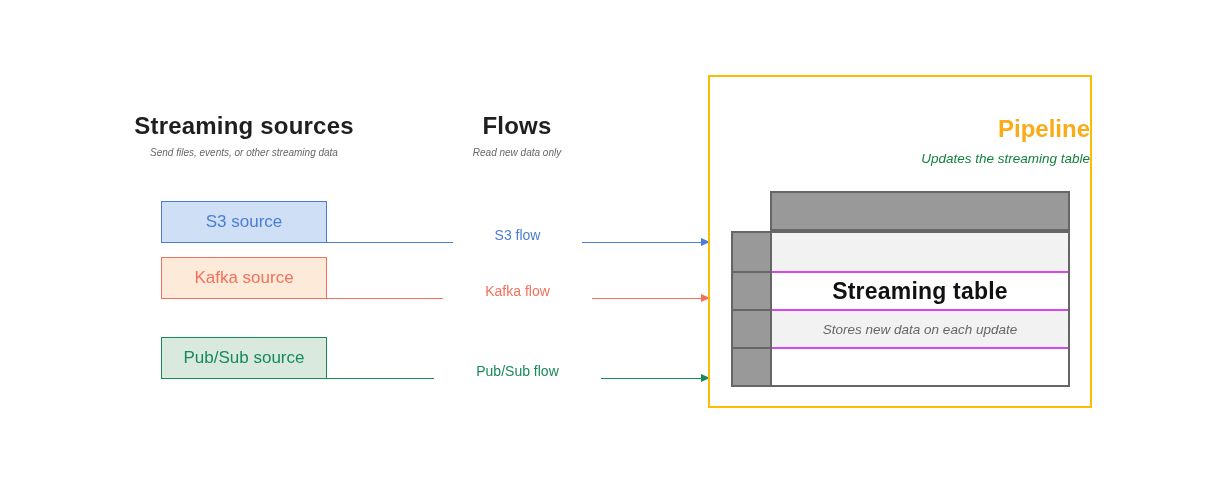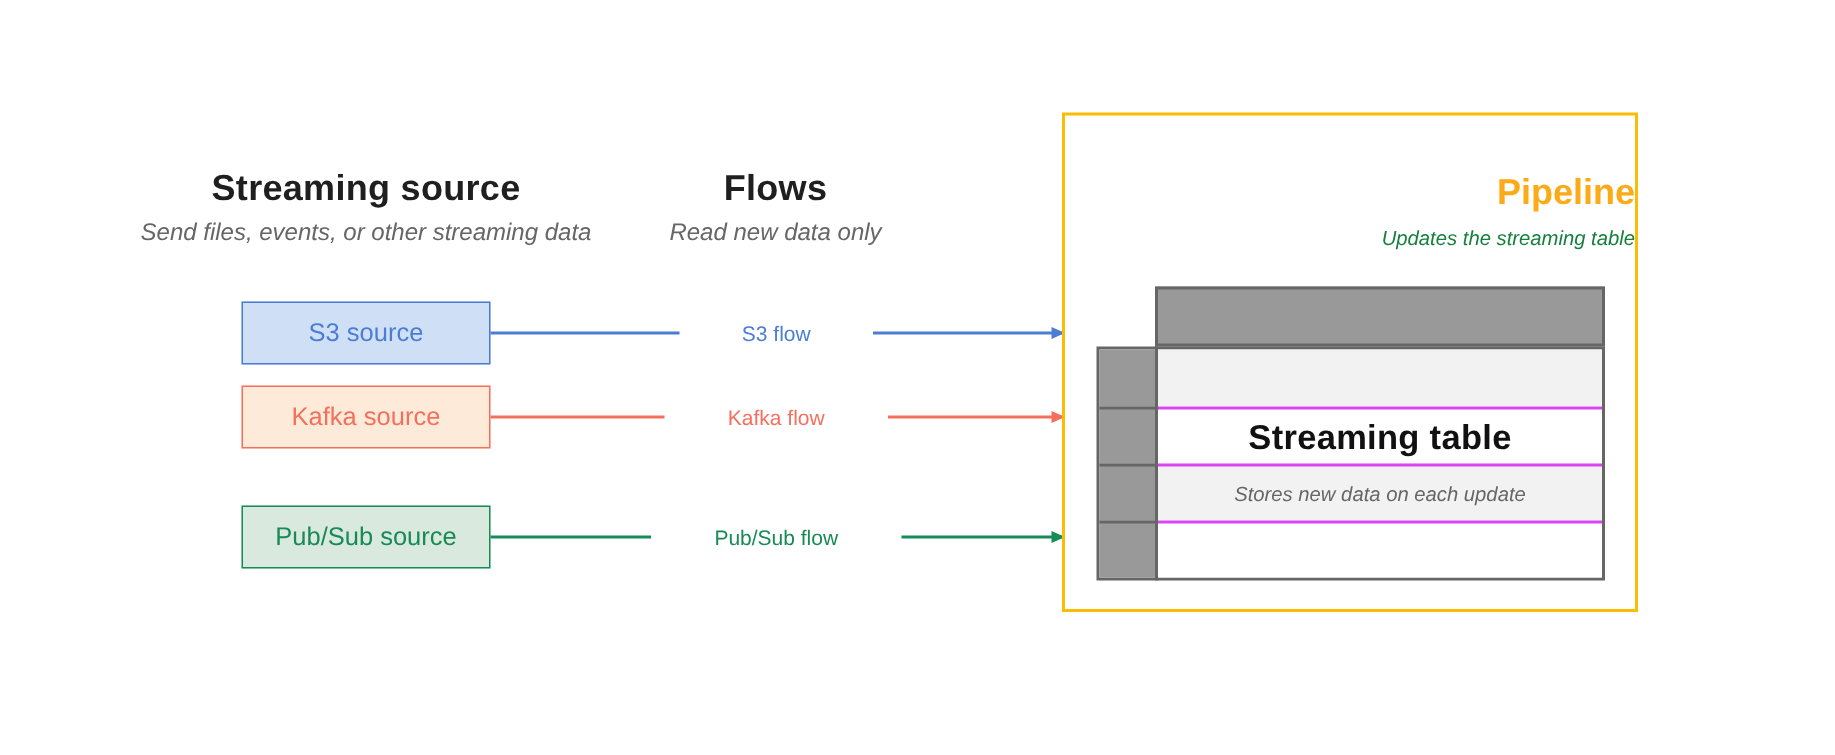--- a/index.html
+++ b/index.html
@@ -3,34 +3,34 @@
 <meta charset="utf-8">
 <style>
   html,body { margin:0; padding:0; background:#fff; }
   .canvas {
     position:relative; width:1223px; height:503px; background:#ffffff;
     font-family:"Liberation Sans", sans-serif; overflow:hidden;
   }
   
   .col-hdr { position:absolute; text-align:center; }
   .col-hdr h1 { margin:0; font-size:24px; font-weight:bold; color:#1f1f1f; letter-spacing:0.2px; }
-  .col-hdr p  { margin:7px 0 0; font-size:16px; font-style:italic; color:#666666;text-align:center; }
+  .col-hdr p  { margin:7px 0 0; font-size:10px; font-style:italic; color:#666666;text-align:center; }
   .hdr-sources { left:84px;  top:112px; width:320px; }
   .hdr-flows   { left:417px; top:112px; width:200px; }
 
   
   .flow-row { position:absolute; left:161px; width:547px; height:42px; display:flex; align-items:center; }
   .row-1 { top:201px; } .row-2 { top:257px; } .row-3 { top:337px; }
   .source-box {
     flex:none; width:166px; height:42px; box-sizing:border-box;
     display:flex; align-items:center; justify-content:center;
     background:var(--fill); border:1.5px solid var(--accent);
     color:var(--accent); font-size:17px;text-align:center;
   }
-  .connector { flex:1; display:flex; align-items:center; gap:42px; height:100%; }
+  .connector { flex:1; display:flex; align-items:flex-end; gap:42px; height:100%; }
   .conn-line { flex:1; height:1.5px; background:var(--accent); }
   .flow-label { font-size:14px; color:var(--accent); white-space:nowrap; }
   .conn-line.arrow { position:relative; }
   .conn-line.arrow::after {
     content:""; position:absolute; right:-2px; top:50%; transform:translateY(-50%);
     border-top:4.5px solid transparent; border-bottom:4.5px solid transparent;
     border-left:9px solid var(--accent);
   }
 
   
@@ -64,21 +64,21 @@
   .tbl-body .trow.alt { background:#f2f2f2; }
   .tbl-title { font-size:23px; font-weight:bold; color:#111111; letter-spacing:0.2px; }
   .tbl-sub   { font-size:13.5px; font-style:italic; color:#666666; }
 </style>
 </head>
 <body>
 
 <div class="canvas">
 
   <div class="col-hdr hdr-sources">
-    <h1>Streaming source</h1>
+    <h1>Streaming sources</h1>
     <p>Send files, events, or other streaming data</p>
   </div>
 
   <div class="col-hdr hdr-flows">
     <h1>Flows</h1>
     <p>Read new data only</p>
   </div>
 
   <div class="flow-row row-1" style="--accent: #4a7dd3; --fill: #cfdff5;">
     <div class="source-box">

